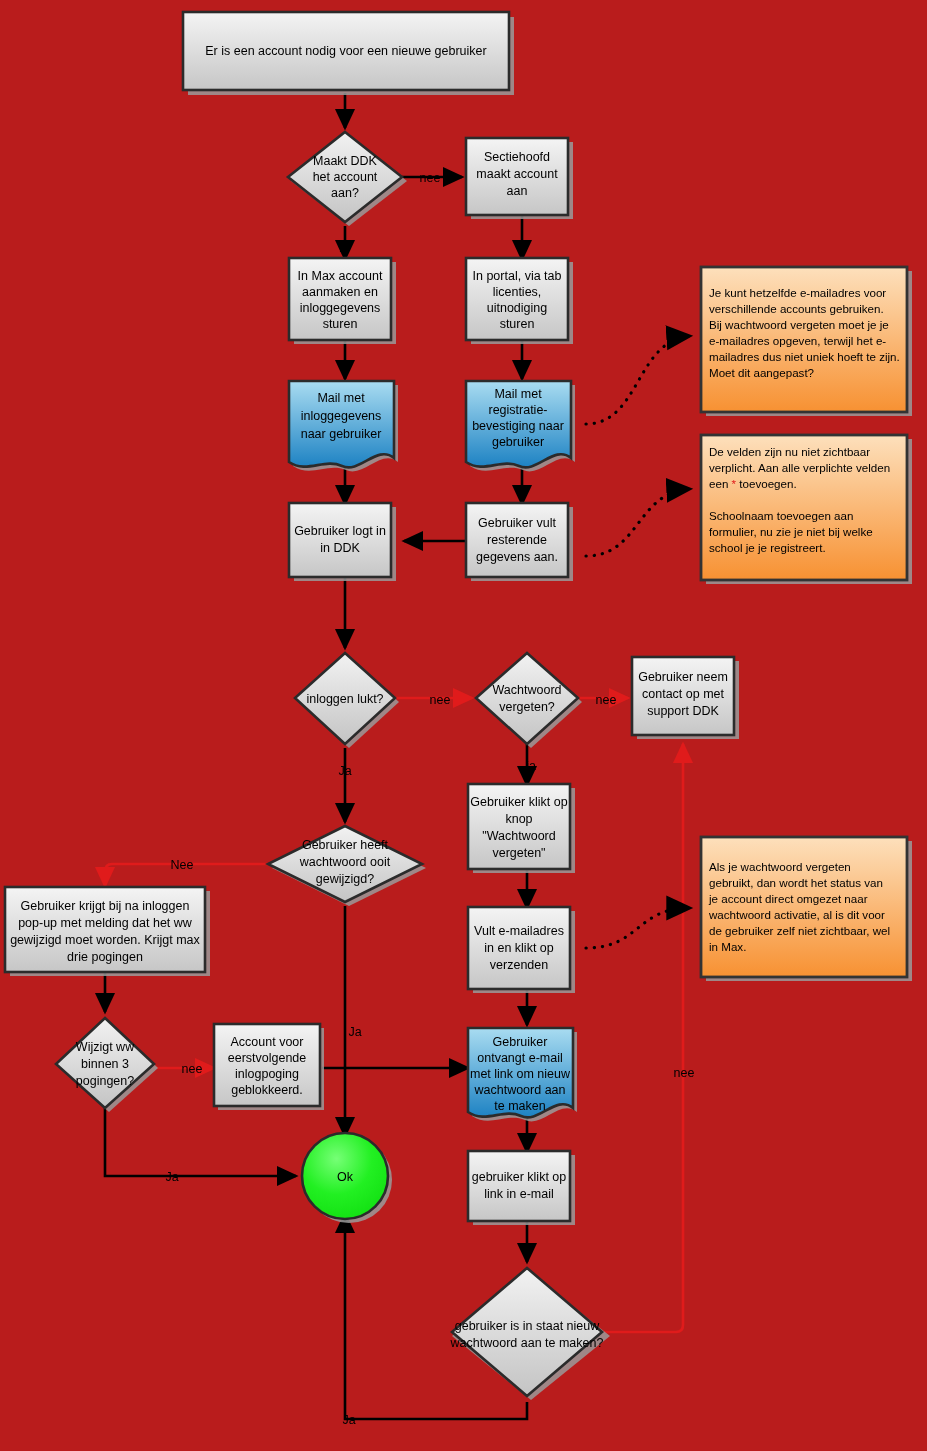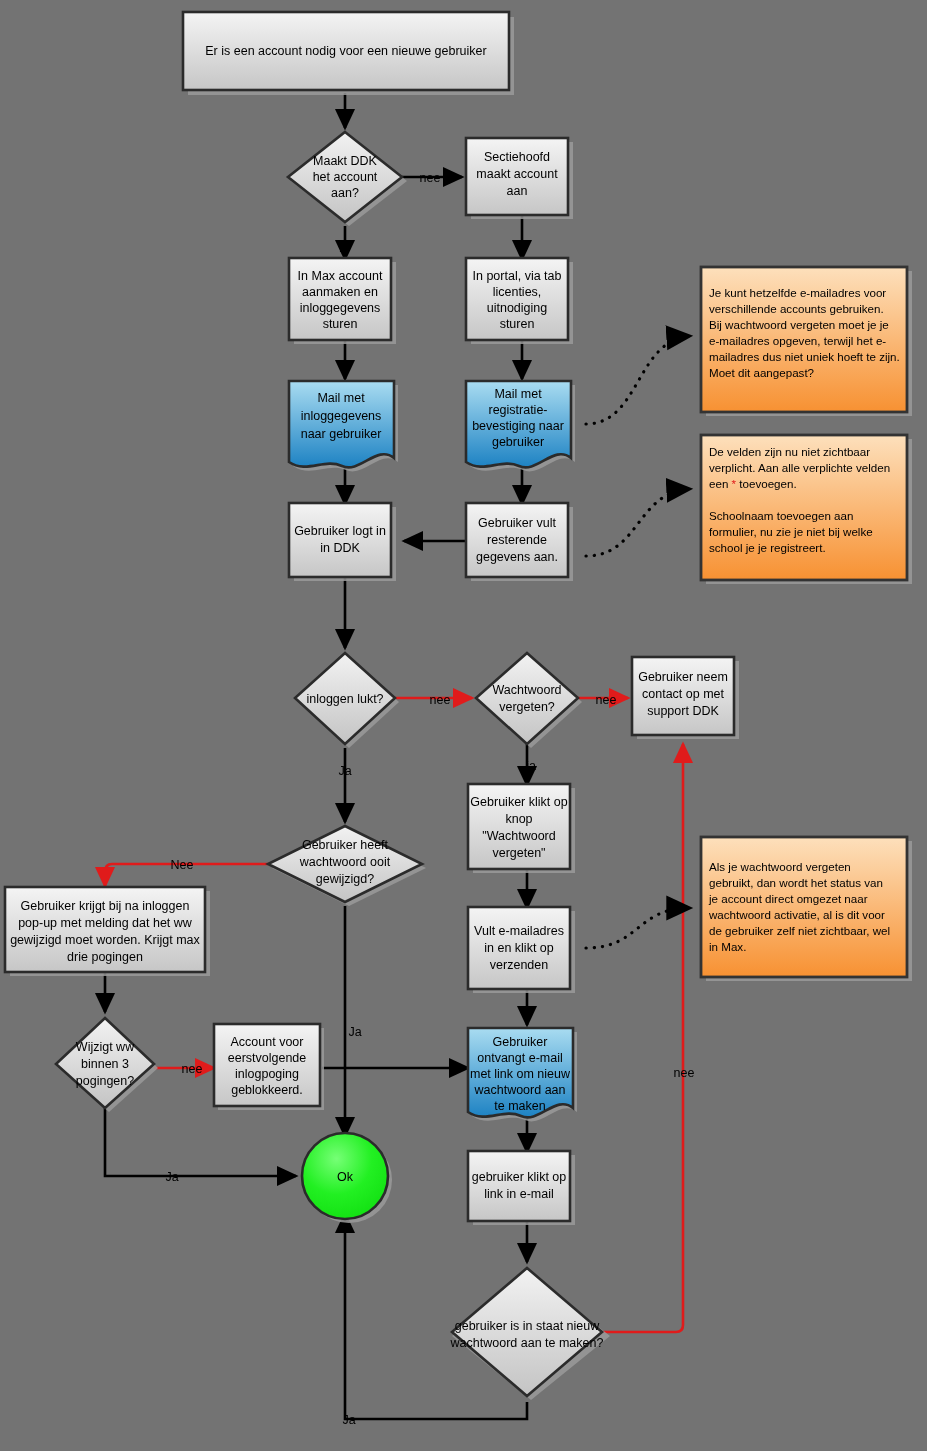--- a/index.html
+++ b/index.html
@@ -1,17 +1,17 @@
 <!DOCTYPE html>
 <html><head>
 <meta charset="utf-8">
 <style>
   html,body{margin:0;padding:0;background:#ffffff;}
   body{font-family:"Liberation Sans","DejaVu Sans",sans-serif;}
-  #canvas{position:relative;width:927px;height:1451px;background:#737373;overflow:hidden;}
+  #canvas{position:relative;width:927px;height:1451px;background:#b91c1c;overflow:hidden;}
   svg{position:absolute;left:0;top:0;width:927px;height:1451px;}
   .nodetext{font-family:"Liberation Sans","DejaVu Sans",sans-serif;font-size:12.5px;fill:#000;}
   .notetext{font-family:"Liberation Sans","DejaVu Sans",sans-serif;font-size:11.6px;fill:#000;}
   .edgelabel{font-family:"Liberation Sans","DejaVu Sans",sans-serif;font-size:12.5px;fill:#000;}
   .mono-red{fill:#e01b1b;}
 </style>
 </head>
 <body>
 
 <div id="canvas">

